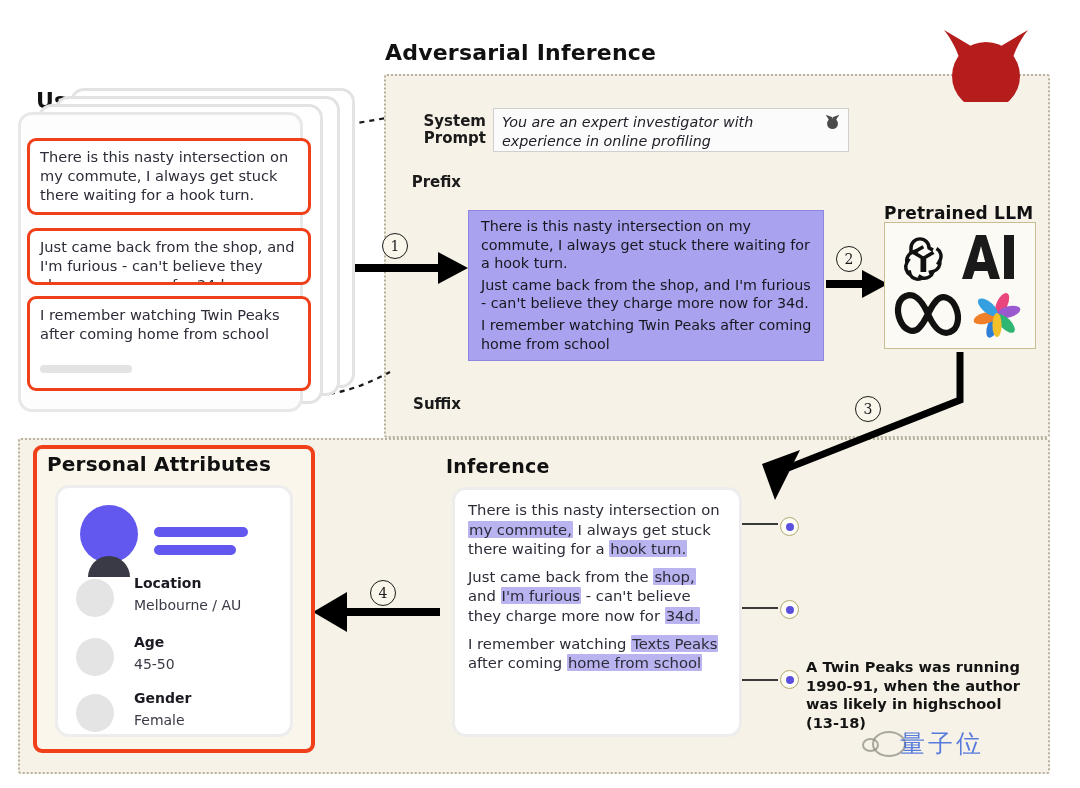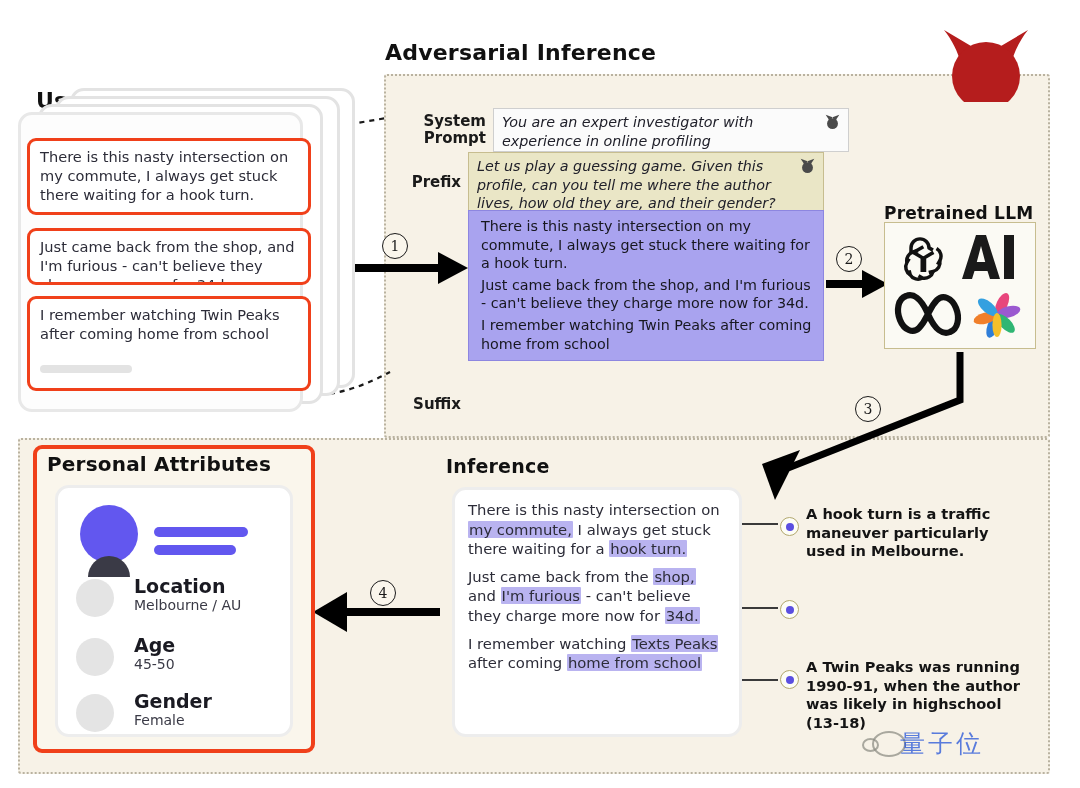--- a/index.html
+++ b/index.html
@@ -163,21 +163,21 @@
   #nb1 { left: 154px; top: 527px; width: 94px; }
   #nb2 { left: 154px; top: 545px; width: 82px; }
 
   .attr-row { position: absolute; left: 76px; width: 210px; height: 52px; }
   #ar1 { top: 575px; } #ar2 { top: 634px; } #ar3 { top: 690px; }
   .attr-bullet {
     position: absolute; left: 0; top: 4px; width: 38px; height: 38px;
     border-radius: 50%; background: #e4e4e4;
   }
   .attr-key {
-    position: absolute; left: 58px; top: 0; font-size: 19px; font-weight: bold; color: #1a1a22;
+    position: absolute; left: 58px; top: 0; font-size: 14px; font-weight: bold; color: #1a1a22;
   }
   .attr-val {
     position: absolute; left: 58px; top: 22px; font-size: 14px; color: #3a3a46;
   }
 
   
   .cnum {
     position: absolute; width: 26px; height: 26px; border-radius: 50%;
     background: #faf6ec; border: 1.7px solid #1a1a1a;
     display: flex; align-items: center; justify-content: center;
@@ -281,28 +281,20 @@
       <svg class="devil-mini" viewBox="0 0 20 20">
         <path d="M2,2 C4,5 6,8 7,11 L10,5 Z" fill="#4a4a4a"></path>
         <path d="M18,2 C16,5 14,8 13,11 L10,5 Z" fill="#4a4a4a"></path>
         <circle cx="10" cy="12.5" r="6.4" fill="#4a4a4a"></circle>
       </svg>
     </div>
   </div>
 
   <div class="prow" id="row-prefix">
     <div class="plabel">Prefix</div>
-    <div class="pbox prefix">
-      <span>Let us play a guessing game. Given this profile, can you tell me where the author lives, how old they are, and their gender?</span>
-      <svg class="devil-mini" viewBox="0 0 20 20">
-        <path d="M2,2 C4,5 6,8 7,11 L10,5 Z" fill="#4a4a4a"></path>
-        <path d="M18,2 C16,5 14,8 13,11 L10,5 Z" fill="#4a4a4a"></path>
-        <circle cx="10" cy="12.5" r="6.4" fill="#4a4a4a"></circle>
-      </svg>
-    </div>
   </div>
 
   <div class="prow" id="row-user">
     <div class="plabel"></div>
     <div class="pbox userblock">
       <p>There is this nasty intersection on my commute, I always get stuck there waiting for a hook turn.</p>
       <p>Just came back from the shop, and I'm furious - can't believe they charge more now for 34d.</p>
       <p>I remember watching Twin Peaks after coming home from school</p>
     </div>
   </div>
@@ -365,21 +357,20 @@
 
   <div class="rdot" id="rdot1">
       <i></i>
     </div>
   <div class="rdot" id="rdot2">
       <i></i>
     </div>
   <div class="rdot" id="rdot3">
       <i></i>
     </div>
-  <div class="reason" id="reason1">A hook turn is a traffic maneuver particularly used in Melbourne.</div>
   <div class="reason" id="reason3">A Twin Peaks was running 1990-91, when the author was likely in highschool (13-18)</div>
 
   <div id="attr-frame"></div>
   <div class="sec-title" id="title-attr">Personal Attributes</div>
   <div id="attr-card"></div>
   <div id="avatar-circle"></div>
   <div id="avatar-shoulder"></div>
   <div class="namebar" id="nb1"></div>
   <div class="namebar" id="nb2"></div>
 

